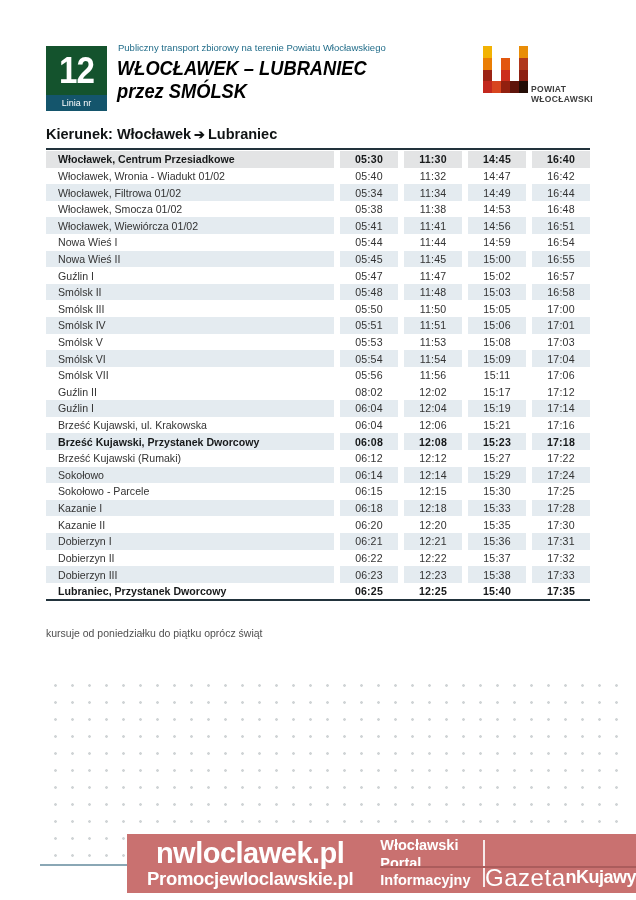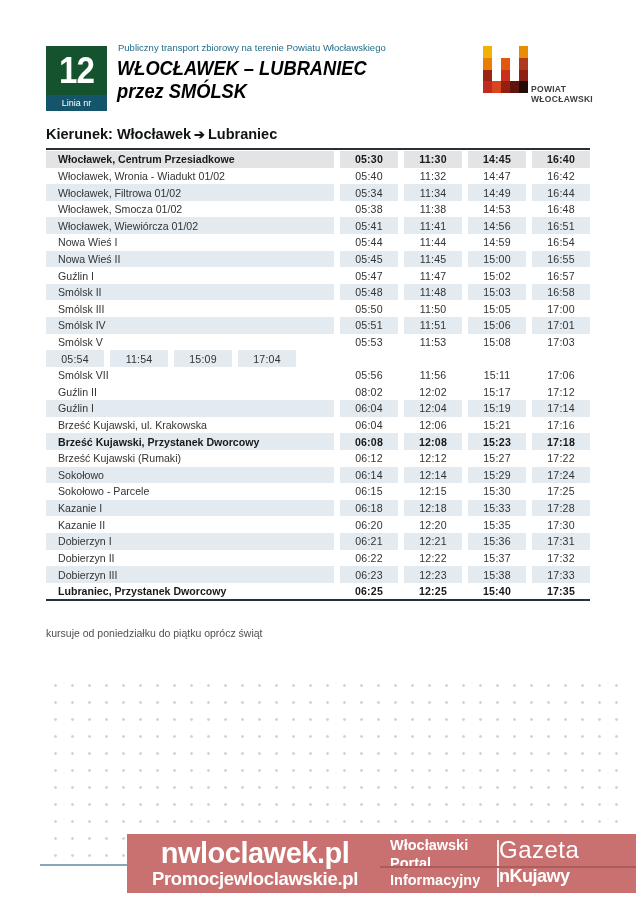--- a/index.html
+++ b/index.html
@@ -54,22 +54,22 @@
   .banner{left:127px; top:834px; width:509px; height:59px; background:#c97170;
     display:flex; color:#fff; z-index:2;}
   .banner .sec1{width:256px; display:flex; flex-direction:column; align-items:center;
     justify-content:center;}
   .banner .site1{font-size:29px; font-weight:700; letter-spacing:-.5px; line-height:29px;}
   .banner .site2{font-size:18.5px; font-weight:700; letter-spacing:-.3px; line-height:21px;}
   .banner .sec2{width:114px; padding-left:7px; box-sizing:border-box;
     display:flex; flex-direction:column; justify-content:center;}
   .banner .sec2 div{font-size:14.5px; font-weight:700; line-height:17.5px;}
   .banner .vline{width:2px; margin:6px 0; background:rgba(255,255,255,.85);}
-  .banner .sec3{flex:1; display:flex; flex-direction:column; align-items:flex-start;
-    justify-content:center;}
+  .banner .sec3{flex:1; display:flex; flex-direction:row; align-items:center;
+    justify-content:center;margin-top:28px;}
   .banner .gz-top{font-size:24px; font-weight:400; line-height:26px; letter-spacing:.5px;}
   .banner .gz-bottom{font-size:18px; font-weight:700; line-height:27px; letter-spacing:-.5px;}
   .banner .hline{position:absolute; left:253px; right:0; top:32px; height:1.5px;
     background:#ab5c5c;}
 </style>
 </head>
 <body>
 
 <div class="page">
 
@@ -195,20 +195,21 @@
         <div class="cell time">17:01</div>
       </div>
       <div class="t-row shade-white">
         <div class="cell stop">Smólsk V</div>
         <div class="cell time">05:53</div>
         <div class="cell time">11:53</div>
         <div class="cell time">15:08</div>
         <div class="cell time">17:03</div>
       </div>
       <div class="t-row shade-blue">
+        <div class="cell stop">Smólsk VI</div>
         <div class="cell time">05:54</div>
         <div class="cell time">11:54</div>
         <div class="cell time">15:09</div>
         <div class="cell time">17:04</div>
       </div>
       <div class="t-row shade-white">
         <div class="cell stop">Smólsk VII</div>
         <div class="cell time">05:56</div>
         <div class="cell time">11:56</div>
         <div class="cell time">15:11</div>

